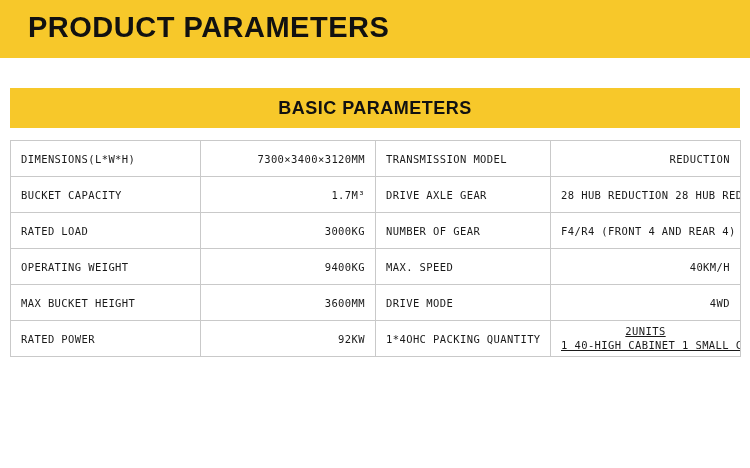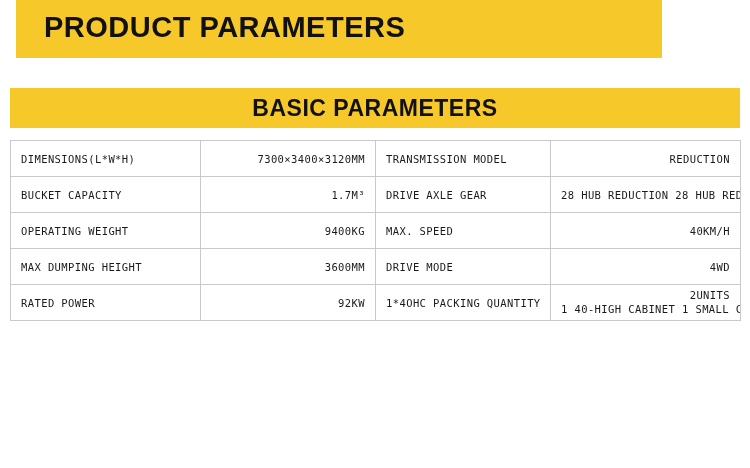--- a/index.html
+++ b/index.html
@@ -16,23 +16,23 @@
   .page {
     position: relative;
     width: 750px;
     height: 468px;
     background: #ffffff;
   }
 
   
   .top-banner {
     position: absolute;
-    left: 16px;
+    left: 0;
     top: 0;
-    width: 646px;
+    width: 750px;
     height: 58px;
     background: #f7c82a;
   }
   .top-banner-title {
     position: absolute;
     left: 28px;
     top: 11px;
     font-family: "Liberation Sans", sans-serif;
     font-weight: bold;
     font-size: 29px;
@@ -53,21 +53,21 @@
   .section-bar-title {
     position: absolute;
     left: 0;
     top: 0;
     width: 730px;
     height: 40px;
     line-height: 40px;
     text-align: center;
     font-family: "Liberation Sans", sans-serif;
     font-weight: bold;
-    font-size: 23px;
+    font-size: 18px;
     letter-spacing: 0.5px;
     color: #111111;
   }
 
   
   .table-wrap {
     position: absolute;
     left: 10px;
     top: 140px;
     width: 730px;
@@ -99,22 +99,23 @@
     text-align: right;
   }
   
   col.c1 { width: 190px; }
   col.c2 { width: 175px; }
   col.c3 { width: 175px; }
   col.c4 { width: 190px; }
 
   .val-stack {
     display: block;
-    text-align: right;
+    text-align: center;
     line-height: 1.25;
+    text-decoration: underline;
   }
   .val-stack .l1 { display: block; }
   .val-stack .l2 { display: block; }
 </style>
 </head>
 <body>
 
 <div class="page">
 
   <div class="top-banner">
@@ -140,27 +141,33 @@
           <td class="lbl">TRANSMISSION MODEL</td>
           <td class="val">REDUCTION</td>
         </tr>
         <tr>
           <td class="lbl">BUCKET CAPACITY</td>
           <td class="val">1.7M³</td>
           <td class="lbl">DRIVE AXLE GEAR</td>
           <td class="val">28 HUB REDUCTION 28 HUB REDUCTION</td>
         </tr>
         <tr>
+          <td class="lbl">RATED LOAD</td>
+          <td class="val">3000KG</td>
+          <td class="lbl">NUMBER OF GEAR</td>
+          <td class="val">F4/R4 (FRONT 4 AND REAR 4)</td>
+        </tr>
+        <tr>
           <td class="lbl">OPERATING WEIGHT</td>
           <td class="val">9400KG</td>
           <td class="lbl">MAX. SPEED</td>
           <td class="val">40KM/H</td>
         </tr>
         <tr>
-          <td class="lbl">MAX DUMPING HEIGHT</td>
+          <td class="lbl">MAX BUCKET HEIGHT</td>
           <td class="val">3600MM</td>
           <td class="lbl">DRIVE MODE</td>
           <td class="val">4WD</td>
         </tr>
         <tr>
           <td class="lbl">RATED POWER</td>
           <td class="val">92KW</td>
           <td class="lbl">1*4OHC PACKING QUANTITY</td>
           <td class="val">
             <span class="val-stack">

